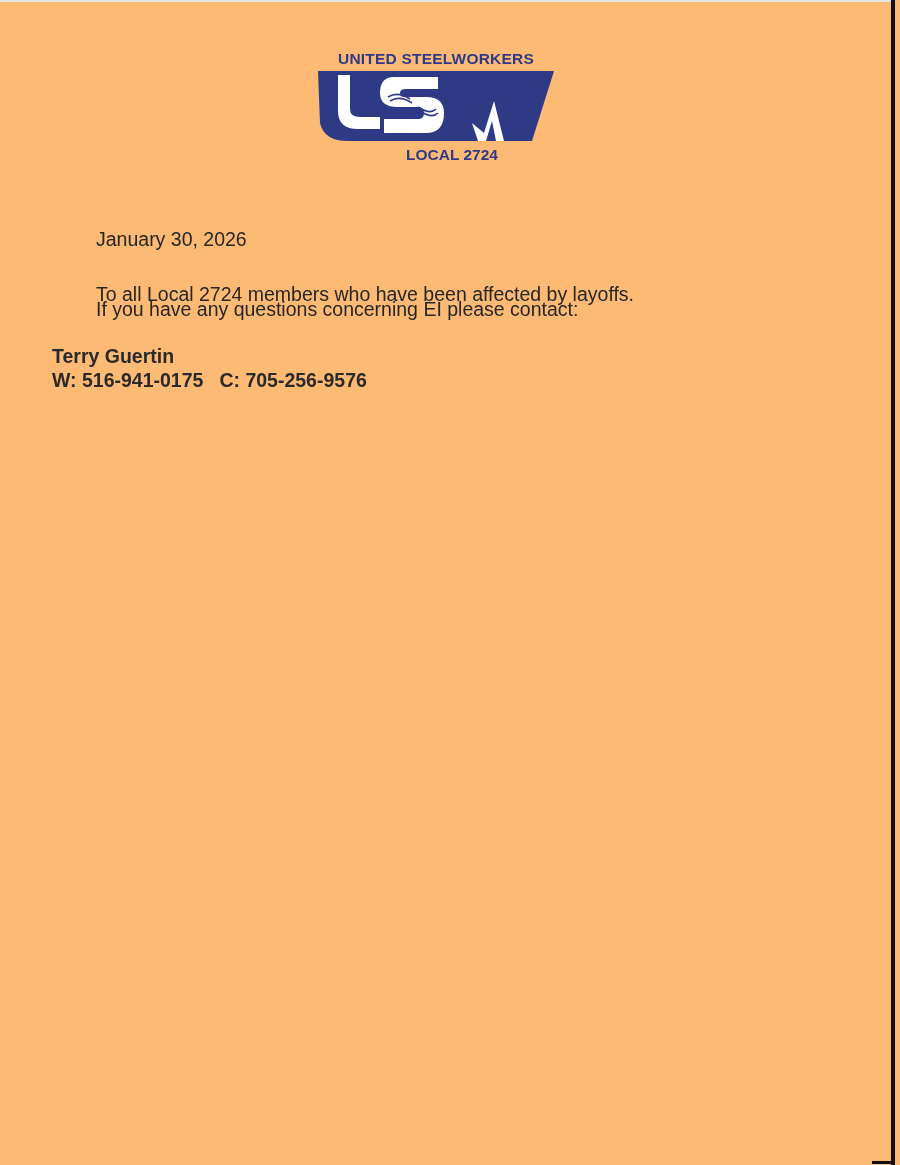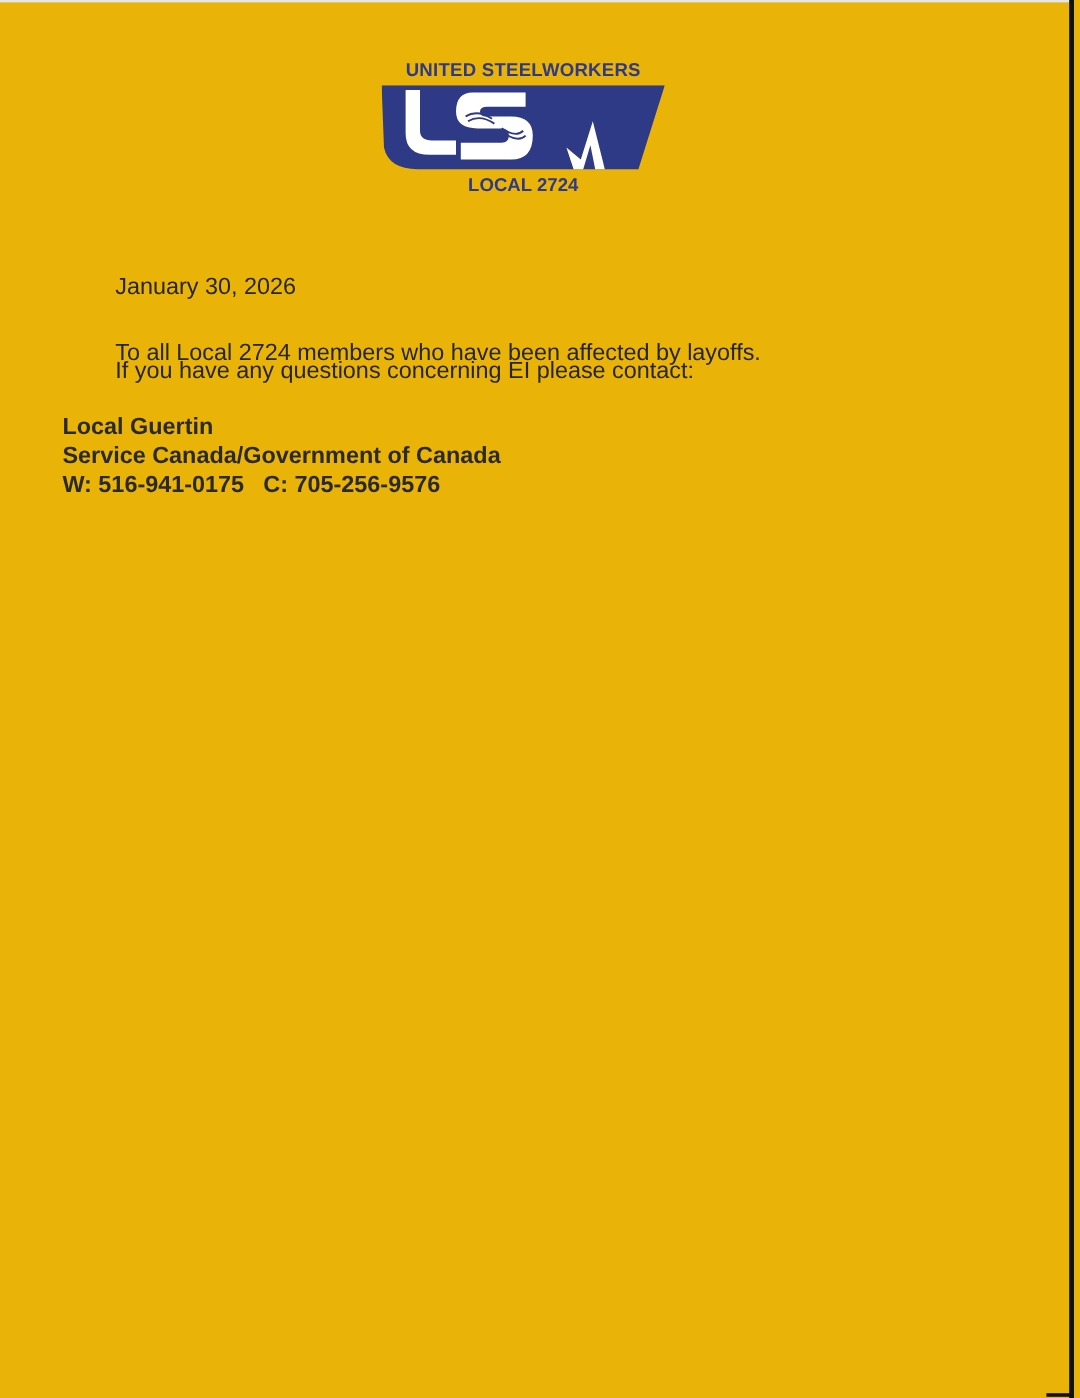--- a/index.html
+++ b/index.html
@@ -1,23 +1,23 @@
 <!DOCTYPE html>
 <html><head>
   <meta charset="utf-8">
   <style>
     html, body { margin: 0; padding: 0; background: #ffffff; }
     body { width: 900px; height: 1165px; position: relative; overflow: hidden; font-family: "Liberation Sans", sans-serif; color: #1e1e1e; }
-    .page { position: absolute; left: 0; top: 0; width: 900px; height: 1165px; background: #eab308; }
+    .page { position: absolute; left: 0; top: 0; width: 900px; height: 1165px; background: #fdba74; }
     .top-edge { position: absolute; left: 0; top: 0; width: 893px; height: 2px; background: #e6e6e6; }
     .right-border { position: absolute; left: 891px; top: 0; width: 4px; height: 1165px; background: #111; }
     .bottom-stub { position: absolute; left: 872px; top: 1161px; width: 22px; height: 3px; background: #111; }
     .logo { position: absolute; left: 318px; top: 46px; width: 236px; height: 122px; }
     .logo-top { position: absolute; left: 0; top: 4px; width: 236px; text-align: center; font-weight: bold; font-size: 15.5px; letter-spacing: 0.2px; color: #2e3a86; }
-    .logo-bottom { position: absolute; left: 0; top: 100px; width: 236px; text-align: center; font-weight: bold; font-size: 15.5px; color: #2e3a86; }
+    .logo-bottom { position: absolute; left: 16px; top: 100px; width: 236px; text-align: center; font-weight: bold; font-size: 15.5px; color: #2e3a86; }
     .logo svg { position: absolute; left: 0; top: 25px; }
     .text { position: absolute; left: 52px; font-size: 19.5px; line-height: 24px; color: #262626; white-space: nowrap; margin-left: 44px; }
     .date { top: 227px; }
     .p1 { top: 282px; text-align: right; }
     .p2 { top: 297px; }
     .contact { position: absolute; left: 52px; top: 344px; font-weight: bold; font-size: 19.5px; line-height: 24px; color: #2a2a2a; white-space: nowrap; }
     .contact div { height: 24px; }
     .phone-c { display: inline-block; margin-left: 16px; }
   </style>
 </head>
@@ -50,19 +50,18 @@
       <path d="M154 52 L160 70 H168 L174 50 L178 70 H186 L184 62 L176 30 L166 62 Z" fill="#fff"></path>
     </svg>
     <div class="logo-bottom">LOCAL 2724</div>
   </div>
 
   <div class="text date">January 30, 2026</div>
   <div class="text p1">To all Local 2724 members who have been affected by layoffs.</div>
   <div class="text p2">If you have any questions concerning EI please contact:</div>
 
   <div class="contact">
-    <div>Local Guertin</div>
-    <div>Service Canada/Government of Canada</div>
+    <div>Terry Guertin</div>
     <div>
       <span>W: 516-941-0175</span><span class="phone-c">C: 705-256-9576</span>
     </div>
   </div>
 </div>
 
 </body></html>

